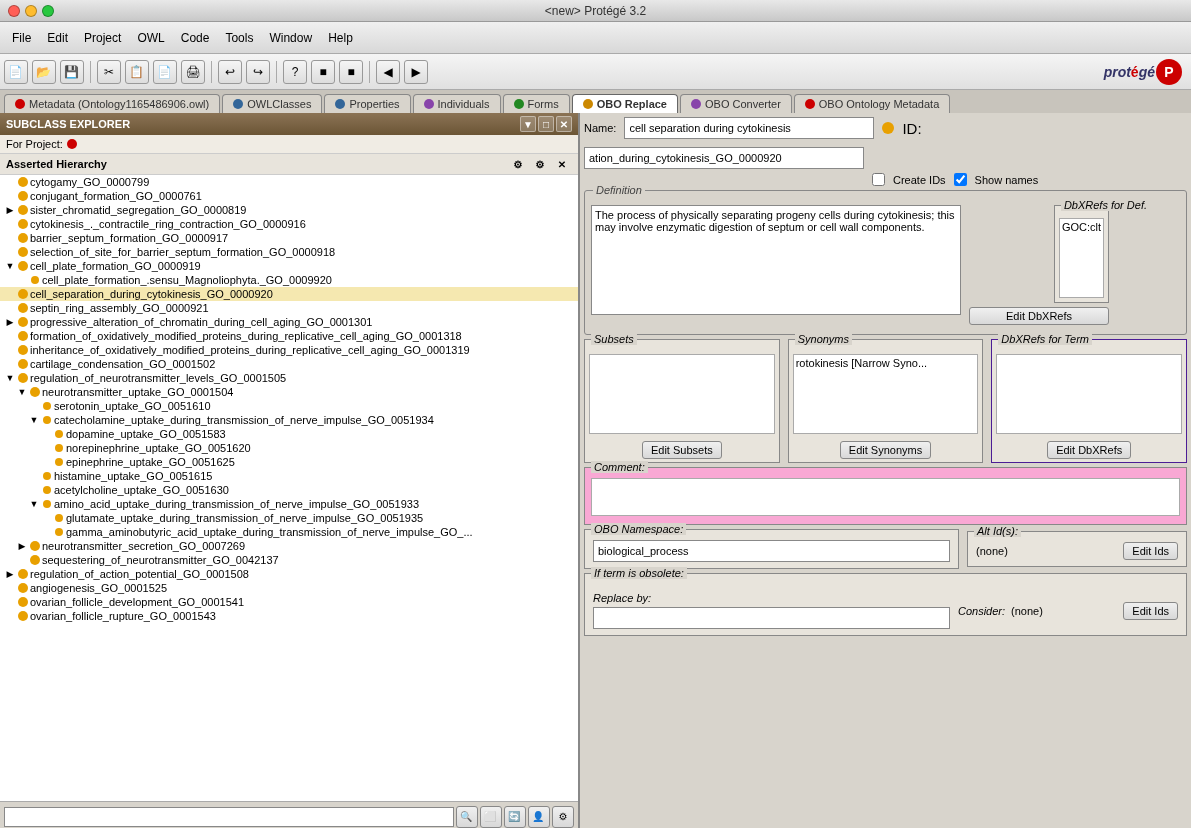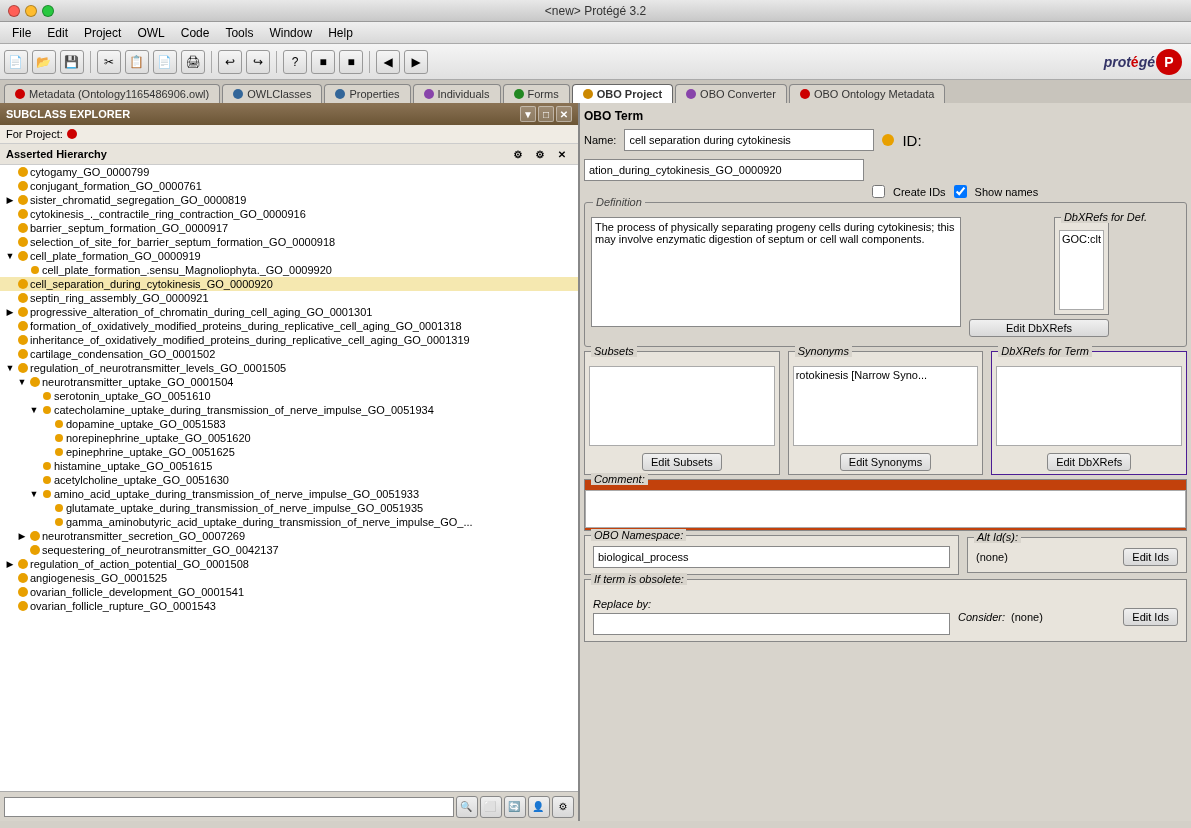--- a/index.html
+++ b/index.html
@@ -35,21 +35,21 @@
       border: 1px solid rgba(0,0,0,0.3);
     }
     .tb-close { background: #ff5f57; }
     .tb-min { background: #febc2e; }
     .tb-max { background: #28c840; }
     .title-bar-text { font-size: 12px; color: #333; }
 
     
     .menu-bar {
       background: linear-gradient(to bottom, #f0f0f0, #d8d8d8);
-      height: 22px;
+      height: 32px;
       display: flex;
       align-items: center;
       border-bottom: 1px solid #aaa;
       padding: 0 4px;
     }
     .menu-item {
       padding: 2px 8px;
       font-size: 12px;
       color: #000;
       cursor: pointer;
@@ -371,21 +371,21 @@
   <div class="tab">
     <span class="tab-dot" style="background:#8844aa;"></span>
     <span>Individuals</span>
   </div>
   <div class="tab">
     <span class="tab-dot" style="background:#228822;"></span>
     <span>Forms</span>
   </div>
   <div class="tab active">
     <span class="tab-dot" style="background:#cc8800;"></span>
-    <span>OBO Project</span>
+    <span>OBO Replace</span>
   </div>
   <div class="tab">
     <span class="tab-dot" style="background:#8844aa;"></span>
     <span>OBO Converter</span>
   </div>
   <div class="tab">
     <span class="tab-dot" style="background:#c00;"></span>
     <span>OBO Ontology Metadata</span>
   </div>
 </div>
@@ -584,21 +584,20 @@
       <input type="text" style="flex: 1 1 0%; height: 20px; font-size: 11px; border: 1px solid rgb(136, 136, 136);">
       <div class="bottom-btn">🔍</div>
       <div class="bottom-btn">⬜</div>
       <div class="bottom-btn">🔄</div>
       <div class="bottom-btn">👤</div>
       <div class="bottom-btn">⚙</div>
     </div>
   </div>
 
   <div class="right-panel">
-    <div style="font-weight:bold; font-size:12px; padding:2px 0;">OBO Term</div>
 
     <div style="display:flex; align-items:center; gap:8px; flex-wrap:wrap;">
       <span style="font-size:11px;">Name:</span>
       <input type="text" class="field-input name-input" value="cell separation during cytokinesis" style="width: 250px;">
       <div style="width:12px;height:12px;border-radius:50%;background:#e8a000;flex-shrink:0;"></div>
       <span style="font-size:15px;">ID:</span>
       <input type="text" class="field-input" value="ation_during_cytokinesis_GO_0000920" style="width: 280px;">
     </div>
 
     <div style="display:flex; align-items:center; gap:8px;">
@@ -641,21 +640,21 @@
         <button class="edit-btn">Edit Synonyms</button>
       </div>
 
       <div style="flex:1; border:1px solid #4c1d95; background:#e8e4dc; display:flex; flex-direction:column; position:relative; padding-top:10px;">
         <span style="position:absolute; top:-7px; left:6px; background:#d8d4cc; padding:0 3px; font-size:11px; font-style:italic; white-space:nowrap;">DbXRefs for Term</span>
         <div style="margin:4px; background:white; border:1px solid #aaa; flex:1; min-height:80px; padding:2px; font-size:11px;"></div>
         <button class="edit-btn">Edit DbXRefs</button>
       </div>
     </div>
 
-    <div style="border:1px solid #888; background:#c2410c; position:relative; padding-top:10px;">
+    <div style="border:1px solid #888; background:#f9a8d4; padding:6px; position:relative; padding-top:10px;">
       <span style="position:absolute; top:-7px; left:6px; background:#d8d4cc; padding:0 3px; font-size:11px; font-style:italic;">Comment:</span>
       <textarea style="width: 100%; height: 38px; border: 1px solid rgb(170, 170, 170); background: white; font-size: 11px; padding: 2px; resize: none; font-family: inherit;"></textarea>
     </div>
 
     <div style="display:flex; gap:8px; align-items:center;">
       <div style="flex:1; border:1px solid #888; background:#e8e4dc; padding:6px 8px; position:relative; padding-top:10px;">
         <span style="position:absolute; top:-7px; left:6px; background:#d8d4cc; padding:0 3px; font-size:11px; font-style:italic; white-space:nowrap;">OBO Namespace:</span>
         <input type="text" class="field-input" value="biological_process" style="width: 100%;">
       </div>
       <div style="width:220px; border:1px solid #888; background:#e8e4dc; padding:6px 8px; position:relative; padding-top:10px; display:flex; align-items:center; gap:6px;">

